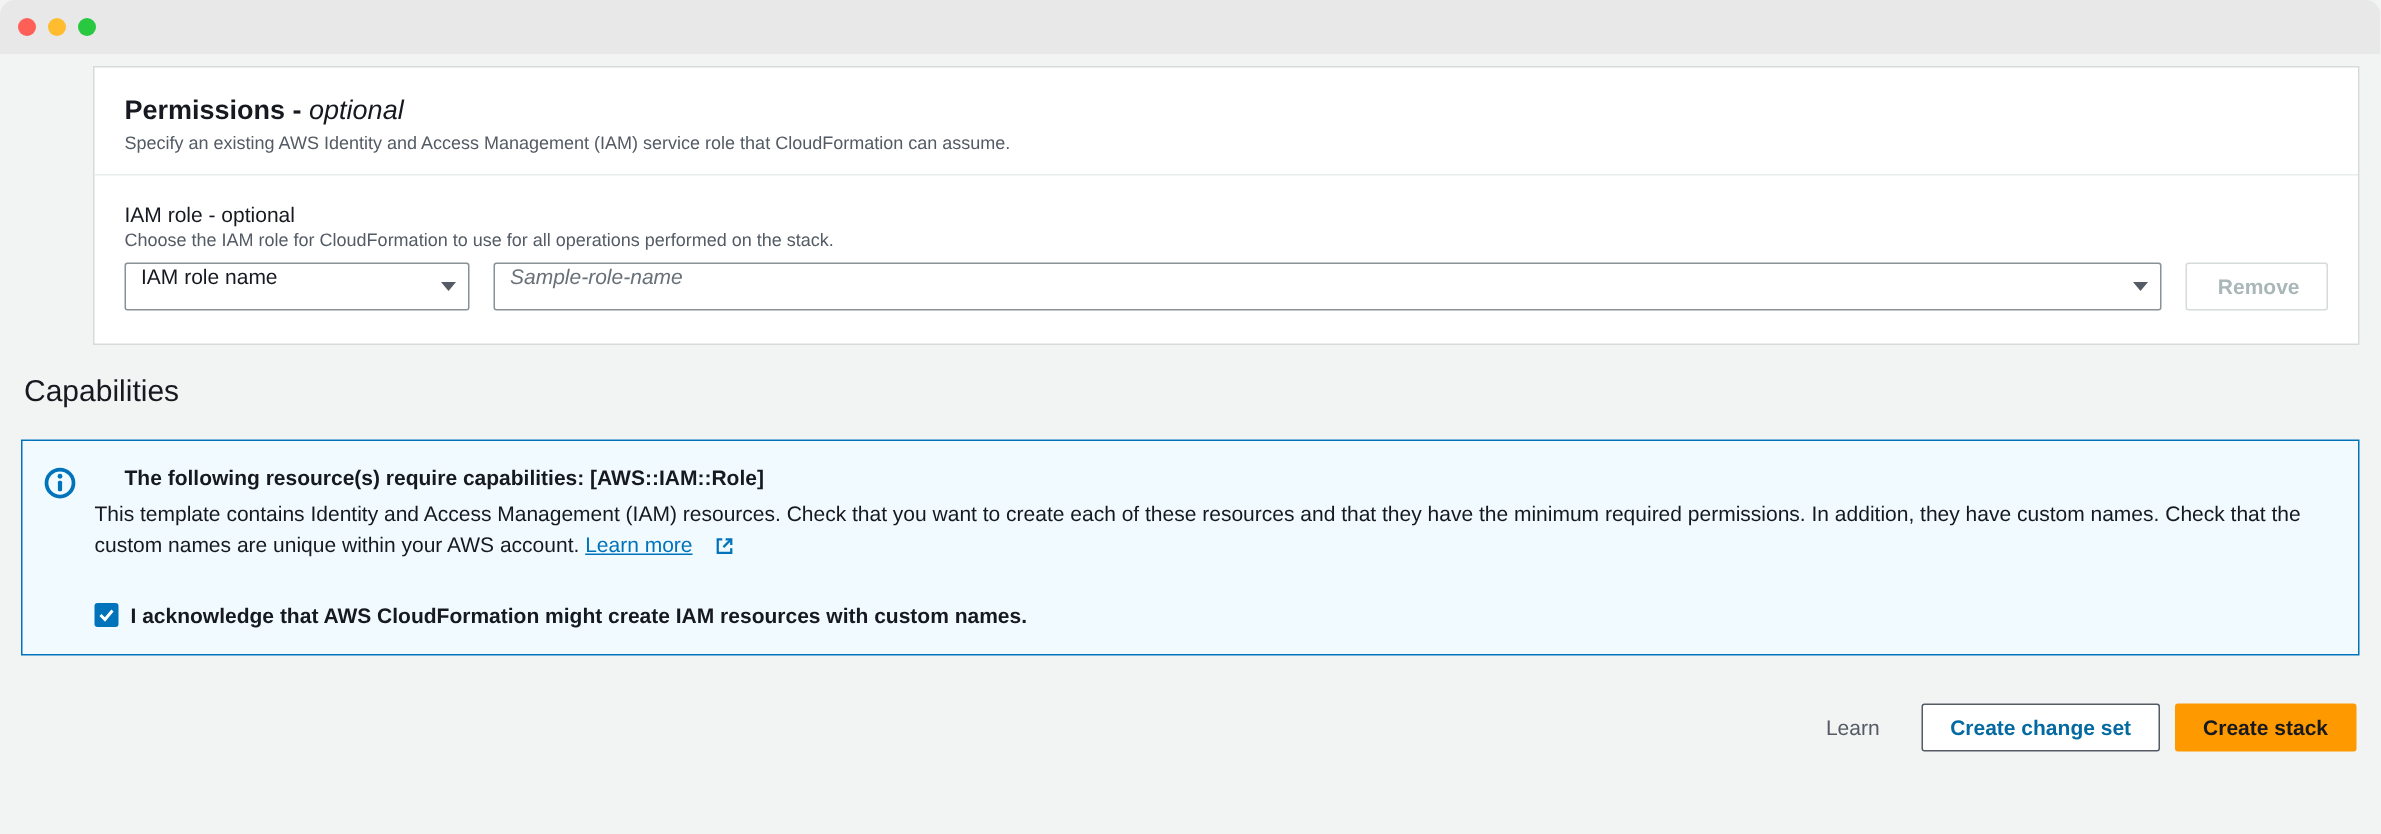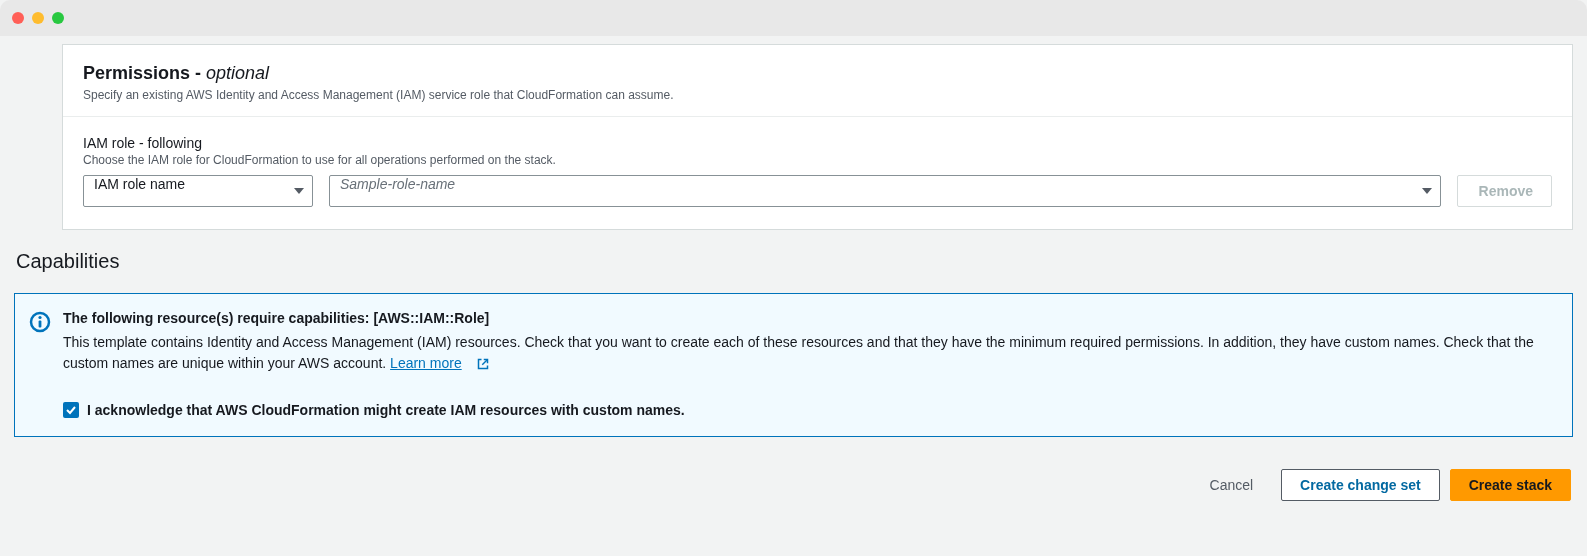--- a/index.html
+++ b/index.html
@@ -150,20 +150,21 @@
   .infobox .icon {
     flex-shrink: 0;
     width: 24px;
     margin-top: 1px;
   }
   .infobox-body { flex: 1; }
   .infobox-title {
     font-size: 14px;
     font-weight: 700;
     margin-bottom: 6px;
+    margin-left: 20px;
   }
   .infobox-text {
     font-size: 14px;
     color: #16191f;
     line-height: 1.5;
   }
   .link {
     color: #0073bb;
     text-decoration: underline;
     cursor: pointer;
@@ -215,21 +216,21 @@
   <div class="content">
 
     <div class="panel">
       <div class="panel-header">
         <div class="panel-title">
           <span>Permissions - </span><span class="optional">optional</span>
         </div>
         <div class="panel-desc">Specify an existing AWS Identity and Access Management (IAM) service role that CloudFormation can assume.</div>
       </div>
       <div class="panel-body">
-        <div class="field-label">IAM role - following</div>
+        <div class="field-label">IAM role - optional</div>
         <div class="field-sub">Choose the IAM role for CloudFormation to use for all operations performed on the stack.</div>
         <div class="row">
 
           <div class="select">
             <span>IAM role name</span>
             <span class="caret">
               <svg width="10" height="6" viewBox="0 0 10 6">
                   <path d="M0 0 L5 6 L10 0 Z" fill="#545b64"></path>
                 </svg>
             </span>
@@ -280,21 +281,21 @@
                 <path d="M2 6 L5 9 L10 3" fill="none" stroke="#fff" stroke-width="2"></path>
               </svg>
           </span>
           <span class="ack-label">I acknowledge that AWS CloudFormation might create IAM resources with custom names.</span>
         </div>
       </div>
     </div>
 
     <div class="footer">
       <button class="btn btn-link">
-        <span>Cancel</span>
+        <span>Learn</span>
       </button>
       <button class="btn">
         <span>Create change set</span>
       </button>
       <button class="btn btn-primary">
         <span>Create stack</span>
       </button>
     </div>
 
   </div>

